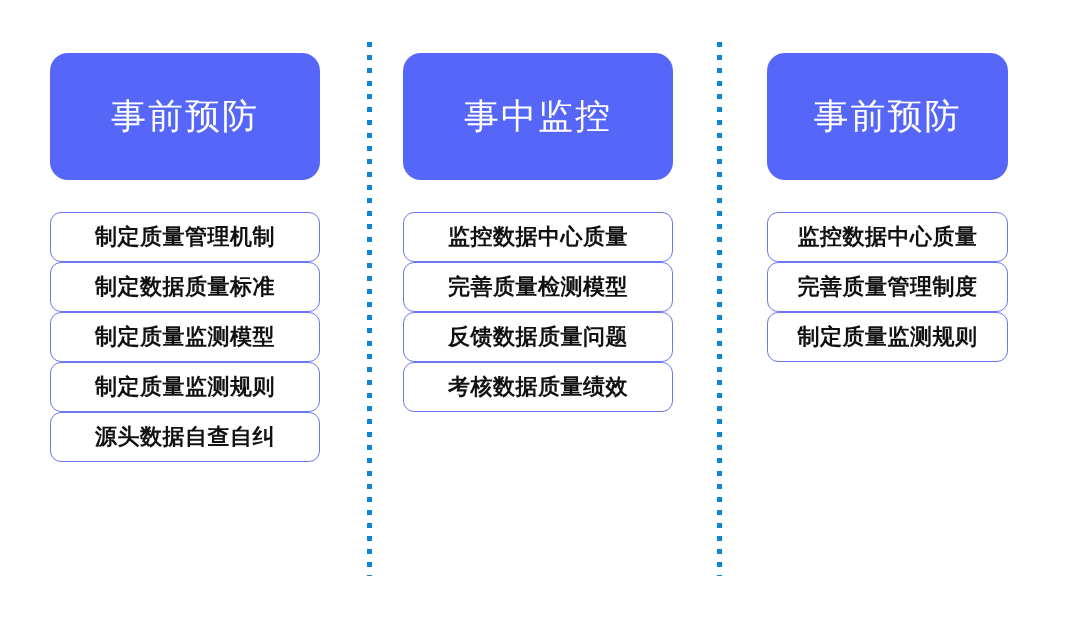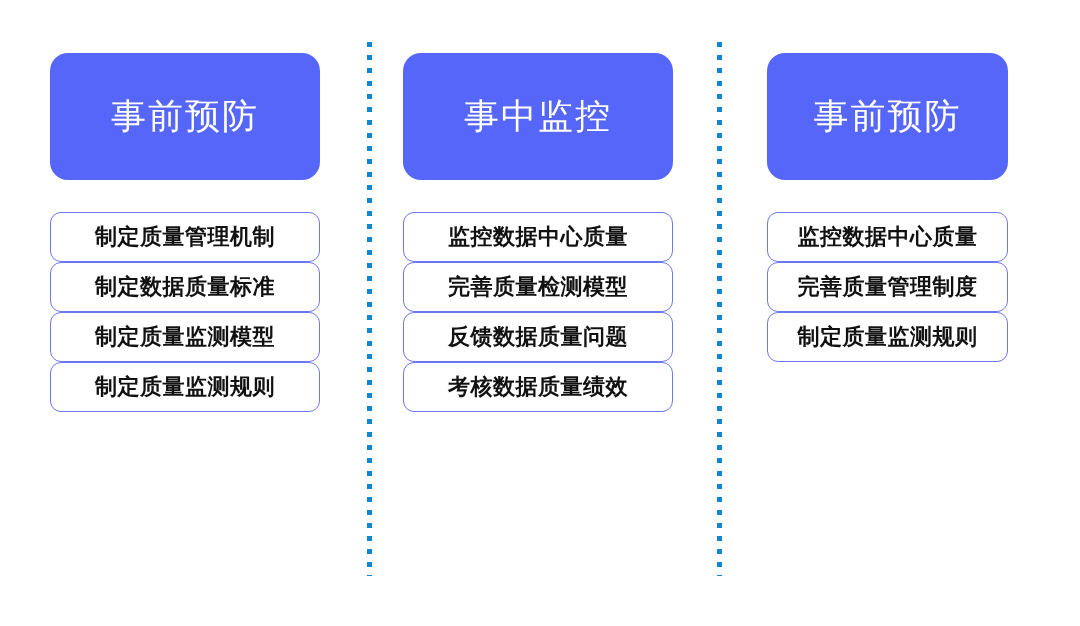--- a/index.html
+++ b/index.html
@@ -114,20 +114,21 @@
 
   <div class="columns">
 
     <div class="column c1">
       <div class="col-header">事前预防</div>
       <div class="item-list">
         <div class="item">制定质量管理机制</div>
         <div class="item">制定数据质量标准</div>
         <div class="item">制定质量监测模型</div>
         <div class="item">制定质量监测规则</div>
+        <div class="item">源头数据自查自纠</div>
       </div>
     </div>
 
     <div class="column c2">
       <div class="col-header">事中监控</div>
       <div class="item-list">
         <div class="item">监控数据中心质量</div>
         <div class="item">完善质量检测模型</div>
         <div class="item">反馈数据质量问题</div>
         <div class="item">考核数据质量绩效</div>

